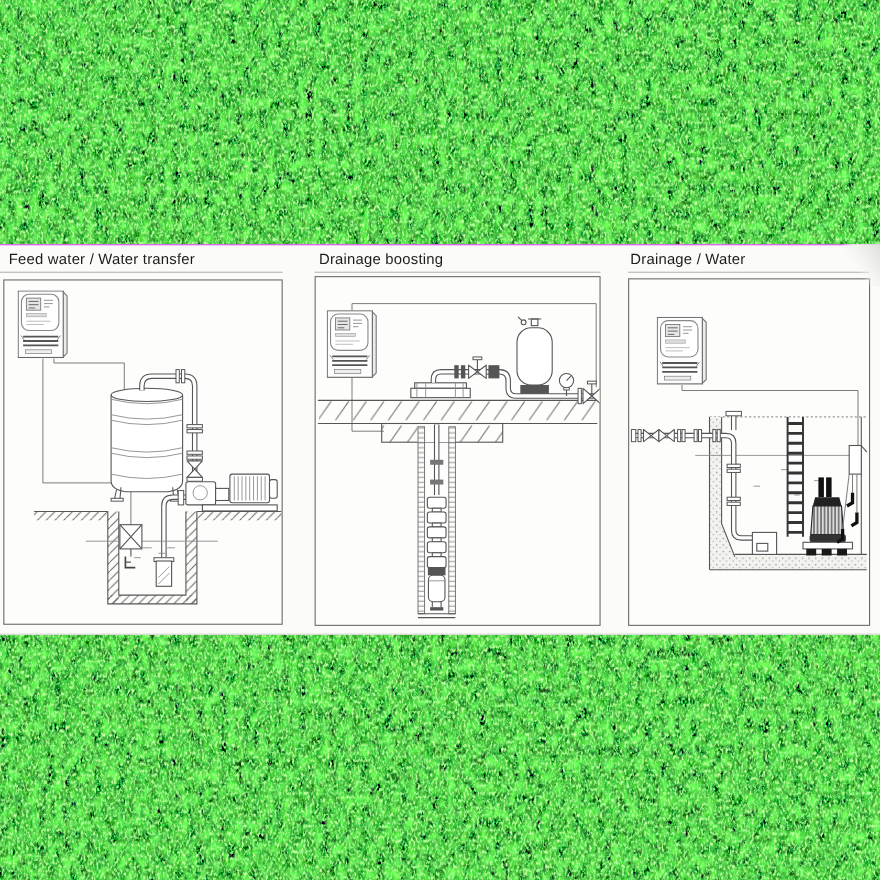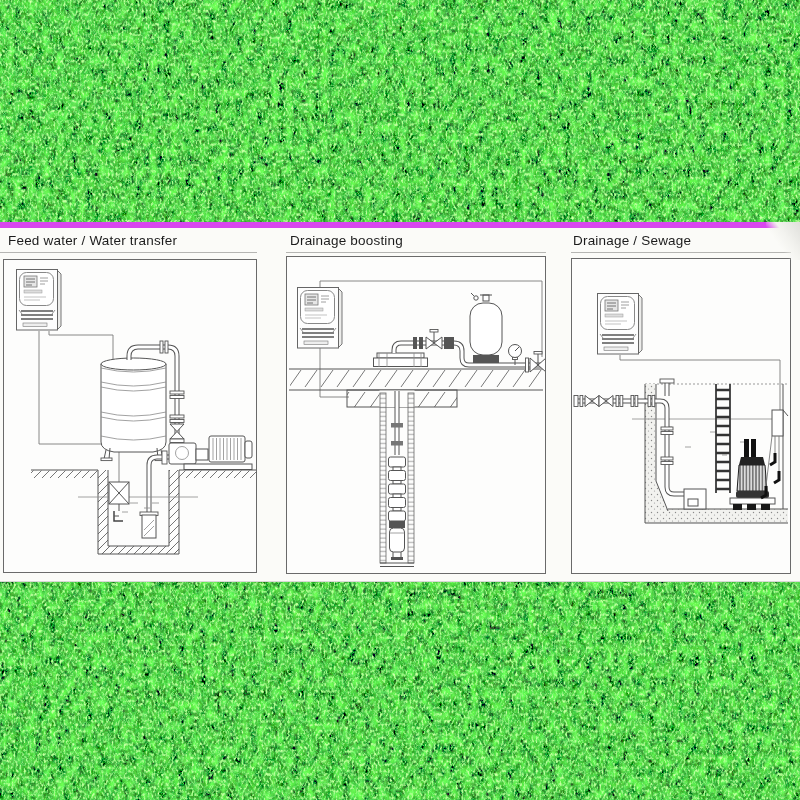--- a/index.html
+++ b/index.html
@@ -1,20 +1,20 @@
 <!DOCTYPE html>
 <html><head>
 <meta charset="utf-8">
 <style>
   html,body{margin:0;padding:0;background:#0b5a10;}
   #stage{position:relative;width:800px;height:800px;overflow:hidden;
          font-family:"Liberation Sans",sans-serif;}
   .grass-svg{position:absolute;left:0;top:0;}
   .band{position:absolute;left:0;top:222px;width:800px;height:353px;
-        background:#fbfbf8;border-top:6px solid #d946ef;border-bottom:1px solid #d8d8d4;}
+        background:#fbfbf8;border-top:1px solid #d946ef;border-bottom:1px solid #d8d8d4;}
   .curl{position:absolute;left:766px;top:222px;width:34px;height:38px;
         background:linear-gradient(235deg,#dfdfdb 0%,#f3f3ef 40%,rgba(247,247,244,0) 62%);}
   .ptitle{position:absolute;top:5px;font-size:13.5px;color:#1c1c1c;letter-spacing:.2px;white-space:nowrap;}
   .rule{position:absolute;top:24px;height:1px;background:#b5b5b2;}
   .dbox{position:absolute;background:#fdfdfc;border:1px solid #6a6a6a;}
   svg{display:block;}
   .ln{stroke:#555;stroke-width:1;fill:none;}
   .lt{stroke:#8a8a8a;stroke-width:.8;fill:none;}
   .wire{stroke:#7a7a7a;stroke-width:.9;fill:none;}
   .po{fill:none;stroke:#555;stroke-width:5;stroke-linejoin:round;}
@@ -76,21 +76,21 @@
         <path d="M3,41 l3,4 M39,41 l-3,4" stroke="#777" stroke-width=".8"></path>
         <rect x="7" y="54" width="24" height="3.5" fill="#eee" stroke="#777" stroke-width=".6"></rect>
       </symbol>
     </defs>
   </svg>
 
   <div class="band">
 
     <div class="ptitle" style="left:8px">Feed water / Water transfer</div>
     <div class="ptitle" style="left:290px">Drainage boosting</div>
-    <div class="ptitle" style="left:573px">Drainage / Sewage</div>
+    <div class="ptitle" style="left:573px">Drainage / Water</div>
     <div class="rule" style="left:0;width:257px"></div>
     <div class="rule" style="left:286px;width:260px"></div>
     <div class="rule" style="left:571px;width:220px"></div>
 
     <div class="dbox" style="left:3px;top:31px;width:252px;height:312px">
       <svg width="252" height="312" viewBox="0 0 252 312">
 
         <use href="#ctrlbox" x="12" y="9" width="46" height="62"></use>
 
         <polyline class="wire" points="35,71 35,184 115,184 115,222"></polyline>

